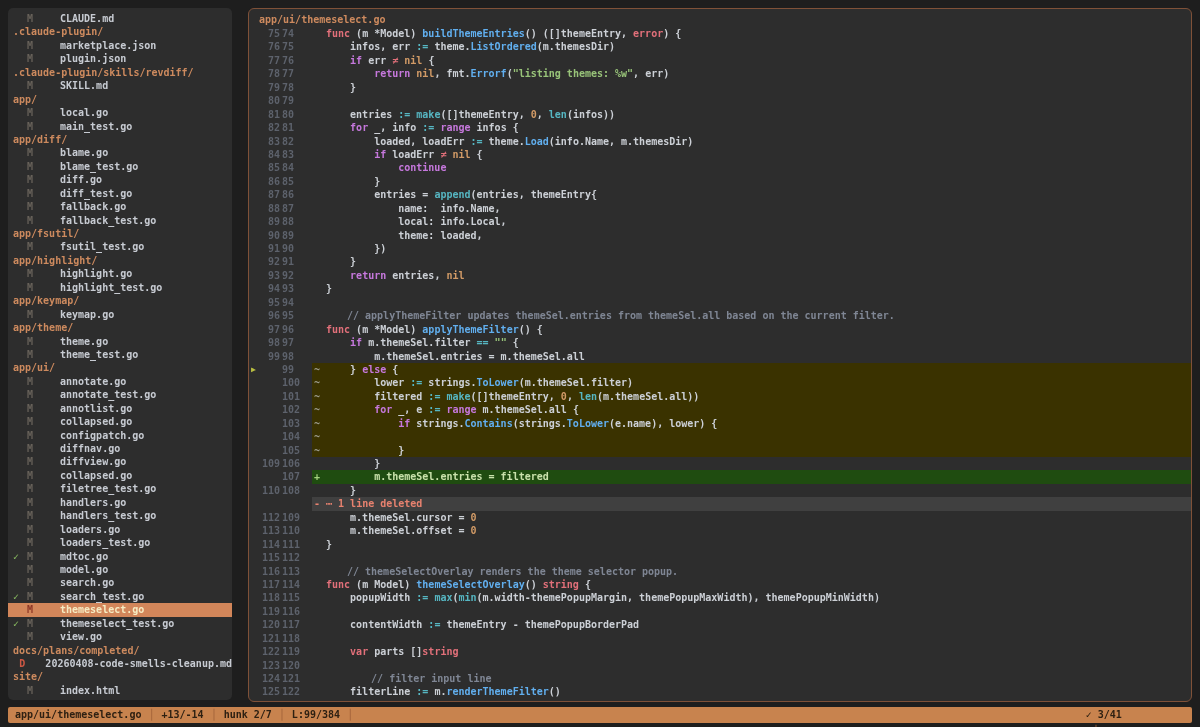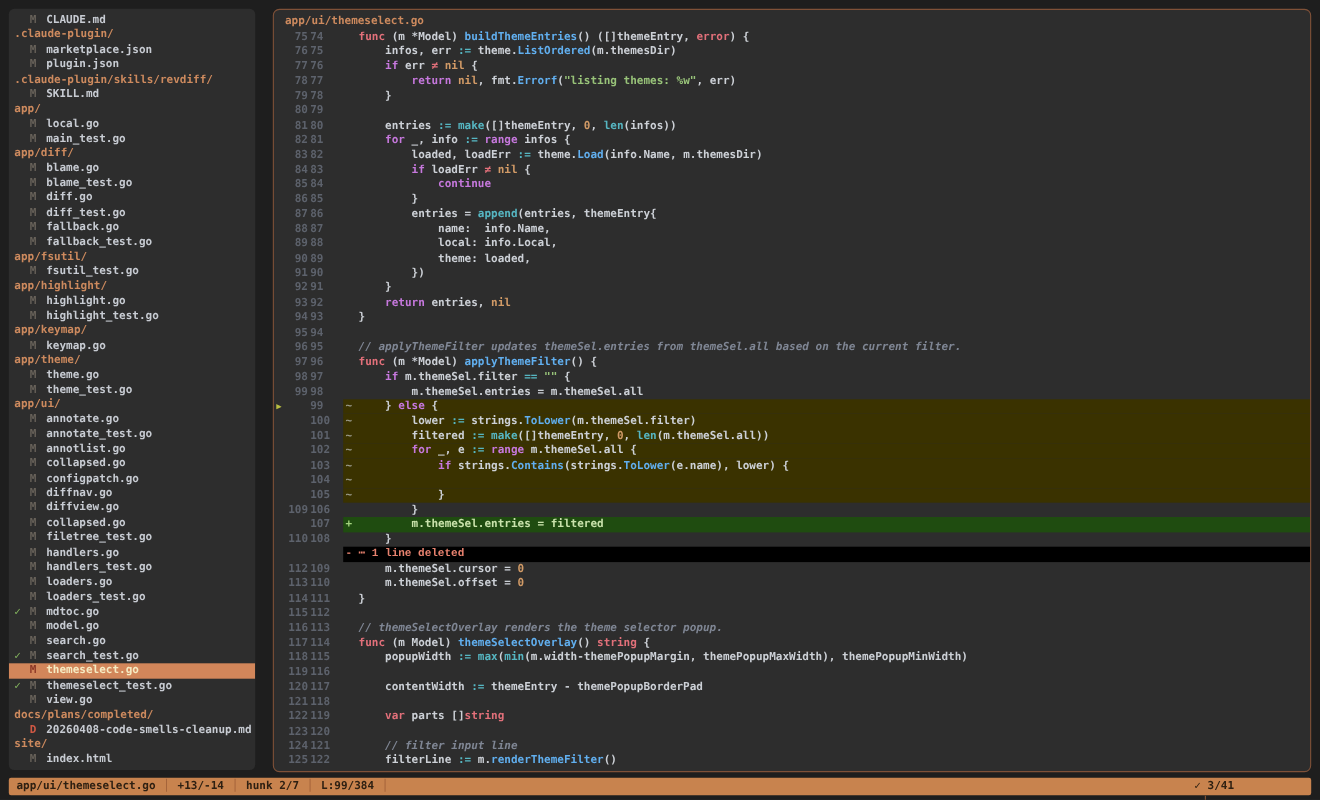--- a/index.html
+++ b/index.html
@@ -13,21 +13,21 @@
     position:absolute;left:8px;top:8px;width:224px;height:692px;
     background:#2d2d2d;border-radius:5px;box-sizing:border-box;
     padding-top:4px;overflow:hidden;
   }
   .srow{height:13.45px;line-height:13.45px;font-size:10px;font-weight:bold;
         white-space:pre;display:flex;align-items:center;}
   .srow.dir{color:#cd8a5e;padding-left:5px;}
   .check{width:14px;margin-left:5px;color:#84b45e;}
   .fst{width:13px;color:#68625a;}
   .fst.del{color:#cf5844;}
-  .fname{margin-left:2px;color:#c7cbd2;}
+  .fname{margin-left:20px;color:#c7cbd2;}
   .srow.sel{background:#d2865a;}
   .srow.sel .fname{color:#f6ecc3;}
   .srow.sel .fst{color:#8c3626;}
   
   .codepanel{
     position:absolute;left:248px;top:8px;width:944px;height:694px;
     background:#2d2d2d;border:1px solid #7f5138;border-radius:6px;
     box-sizing:border-box;overflow:hidden;padding-top:3px;
   }
   .fileheader{font-size:10px;font-weight:bold;color:#cd8a5e;
@@ -36,31 +36,31 @@
         font-weight:bold;white-space:pre;}
   .cur{width:9px;color:#b9be42;font-size:8px;text-align:center;}
   .lno{width:22px;text-align:right;color:#5d626c;}
   .lnn{width:26px;margin-left:2px;color:#5d626c;}
   .lbody{flex:1;display:flex;margin-left:4px;}
   .mk{width:12px;padding-left:2px;color:#9a9a8a;}
   .ct{white-space:pre;}
   .drow.mod .lbody{background:#3a3200;}
   .drow.add .lbody{background:#1f4c10;}
   .drow.add .mk{color:#a4d37e;}
-  .drow.delbar .lbody{background:#000000;font-family:Liberation Mono, monospace;}
+  .drow.delbar .lbody{background:#404040;}
   .del-text{color:#e8826f;padding-left:2px;}
   
   .sd{color:#ccd0d6;}
   .sk{color:#e2707a;}   
   .sp{color:#c678dd;}   
   .sf{color:#61afef;}   
   .sb{color:#56b6c2;}   
   .sn{color:#d19a66;}   
   .ss{color:#98c379;}   
-  .sc{color:#7f8694;font-style:italic;} 
+  .sc{color:#7f8694;margin-left:21px;} 
   .sa{color:#c9e2ab;text-align:right;}   
   
   .statusbar{
     position:absolute;left:8px;top:707px;width:1184px;height:16px;
     background:#c8834e;color:#2e2012;font-size:10px;font-weight:bold;
     line-height:16px;display:flex;white-space:pre;border-radius:2px;
     box-sizing:border-box;
   }
   .sb-left{display:flex;padding-left:7px;}
   .sb-right{display:flex;margin-left:auto;padding-right:7px;flex-direction:column;}

